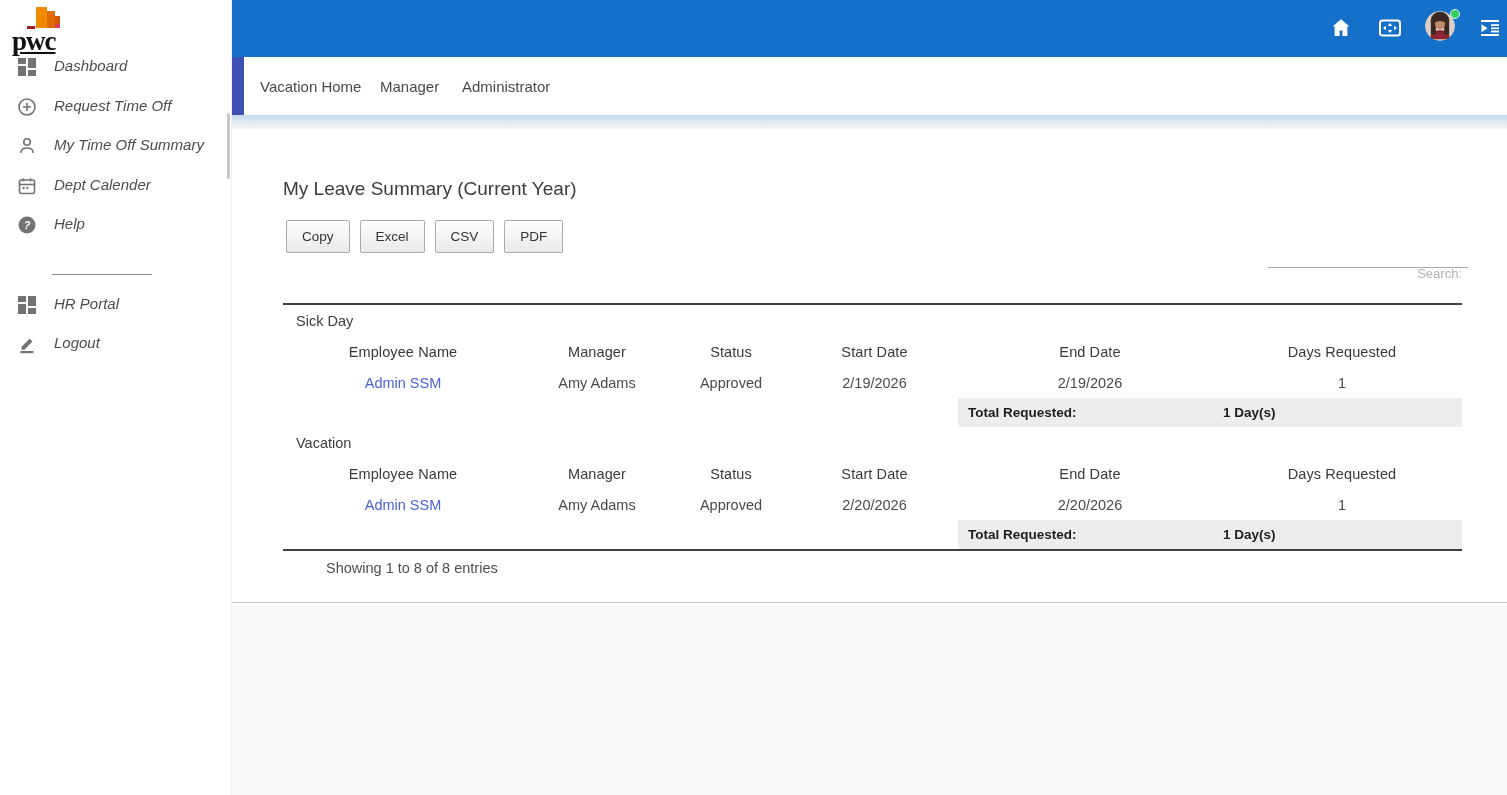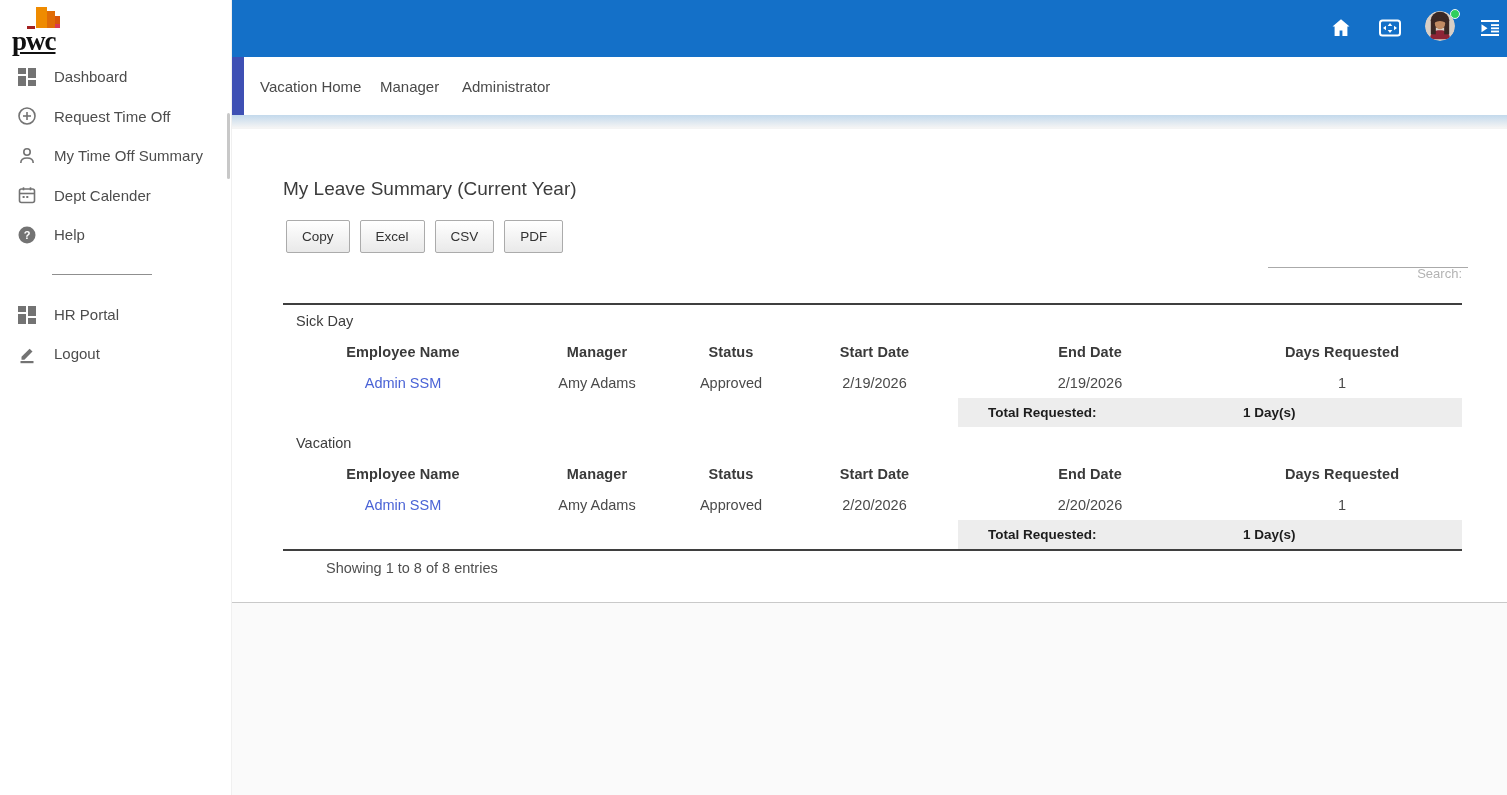--- a/index.html
+++ b/index.html
@@ -7,21 +7,21 @@
     font-family:"Liberation Sans", sans-serif; }
 
   
   #sidebar { position:absolute; left:0; top:0; width:232px; height:795px;
     background:#ffffff; z-index:5; border-right:1px solid #f0f0f0; }
   #logo-block { position:absolute; left:0; top:0; width:232px; height:57px; }
   .pwc-word { position:absolute; left:12px; top:26px; font-family:"Liberation Serif", serif;
     font-weight:bold; font-size:27px; color:#101010; letter-spacing:-1px;text-decoration:underline; }
   .pwc-mark { position:absolute; left:27px; top:7px; }
   .side-item { position:absolute; left:0; width:260px; height:39px;
-    display:flex; align-items:center; cursor:pointer; }
+    display:flex; cursor:pointer;font-style:italic; }
   .side-item .ic { width:20px; height:20px; margin-left:17px; flex:0 0 20px; display:flex; }
   .side-item .lbl { margin-left:17px; font-size:15px; color:#4d4d4d; white-space:nowrap; }
   .side-sep { position:absolute; left:52px; top:274px; width:100px; border-top:1px solid #8f8f8f; }
   .side-scroll-thumb { position:absolute; right:1px; top:113px; width:3px; height:66px;
     background:#c8c8c8; border-radius:2px; }
 
   
   #topbar { position:absolute; left:232px; top:0; width:1275px; height:57px; background:#1470c8; }
   .top-ic { position:absolute; top:14px; width:28px; height:28px; display:flex;
     align-items:center; justify-content:center; cursor:pointer; }
@@ -51,27 +51,27 @@
     border:none; border-bottom:1px solid #aaaaaa; outline:none; background:transparent;
     font-size:13px; color:#444; font-family:"Liberation Sans", sans-serif; }
 
   
   #leave-table { position:absolute; left:51px; top:174px; width:1179px;
     border-top:2px solid #3f3f3f; border-bottom:2px solid #3f3f3f; }
   .t-grid { display:grid; grid-template-columns:240px 148px 120px 167px 264px 240px; }
   .group-row { height:31px; display:flex; align-items:center; padding-left:13px;
     font-size:14.5px; color:#3d3d3d; }
   .hdr-row .cell { height:31px; display:flex; align-items:center; justify-content:center;
-    font-size:14.5px; font-weight:700; color:#3a3a3a; letter-spacing:.1px; }
+    font-size:14.5px; font-weight:400; color:#3a3a3a; letter-spacing:.1px; }
   .data-row .cell { height:31px; display:flex; align-items:center; justify-content:center;
     font-size:14.5px; color:#4a4a4a; }
   .link { color:#4a63d6; text-decoration:none; cursor:pointer;text-align:center; }
   .total-row { height:29px; display:flex; }
   .total-band { margin-left:675px; width:504px; background:#ededed; display:flex;
-    align-items:center;padding-left:20px; }
+    align-items:center; }
   .total-label { font-size:13.5px; font-weight:bold; color:#1d1d1d; padding-left:10px; width:265px; }
   .total-value { font-size:13.5px; font-weight:bold; color:#1d1d1d; }
   #table-footer { position:absolute; left:51px; top:431px; font-size:14.5px; color:#4f4f4f;margin-left:43px; }
 </style>
 </head>
 <body>
 
 <div id="sidebar">
   <div id="logo-block">
     <svg class="pwc-mark" width="40" height="26" viewBox="0 0 40 26">

